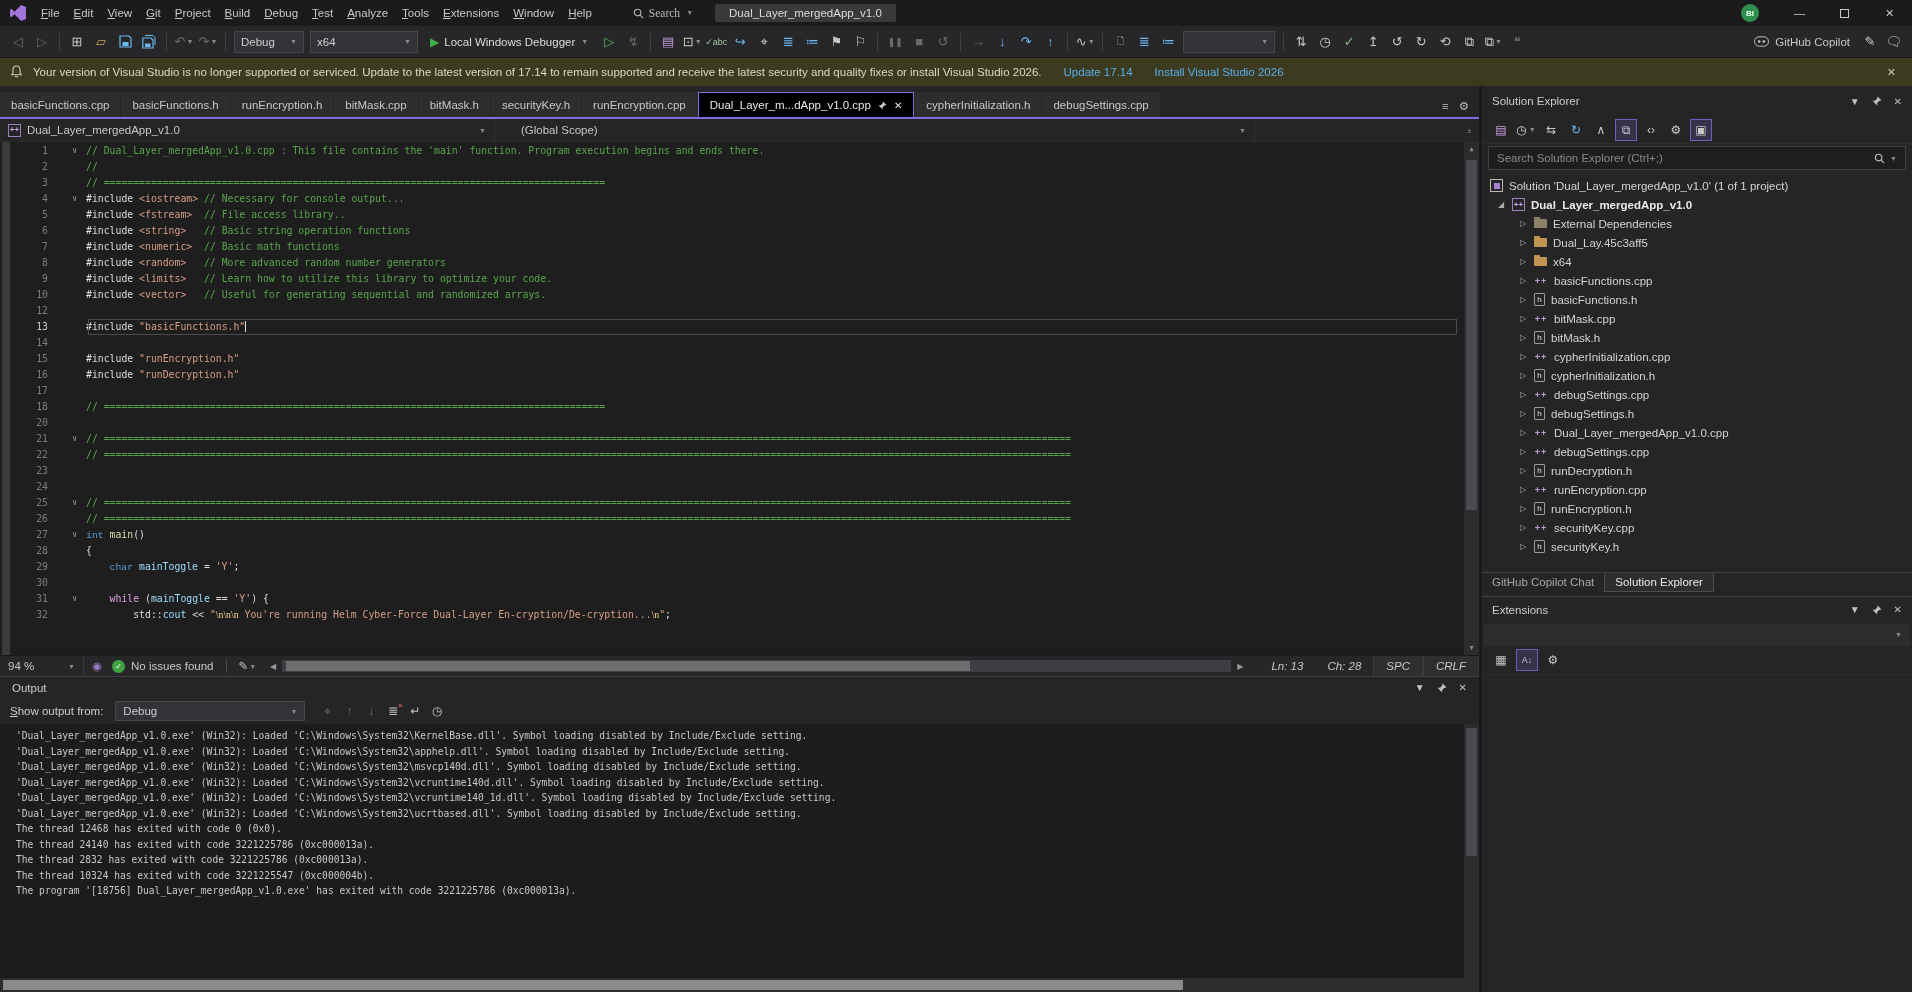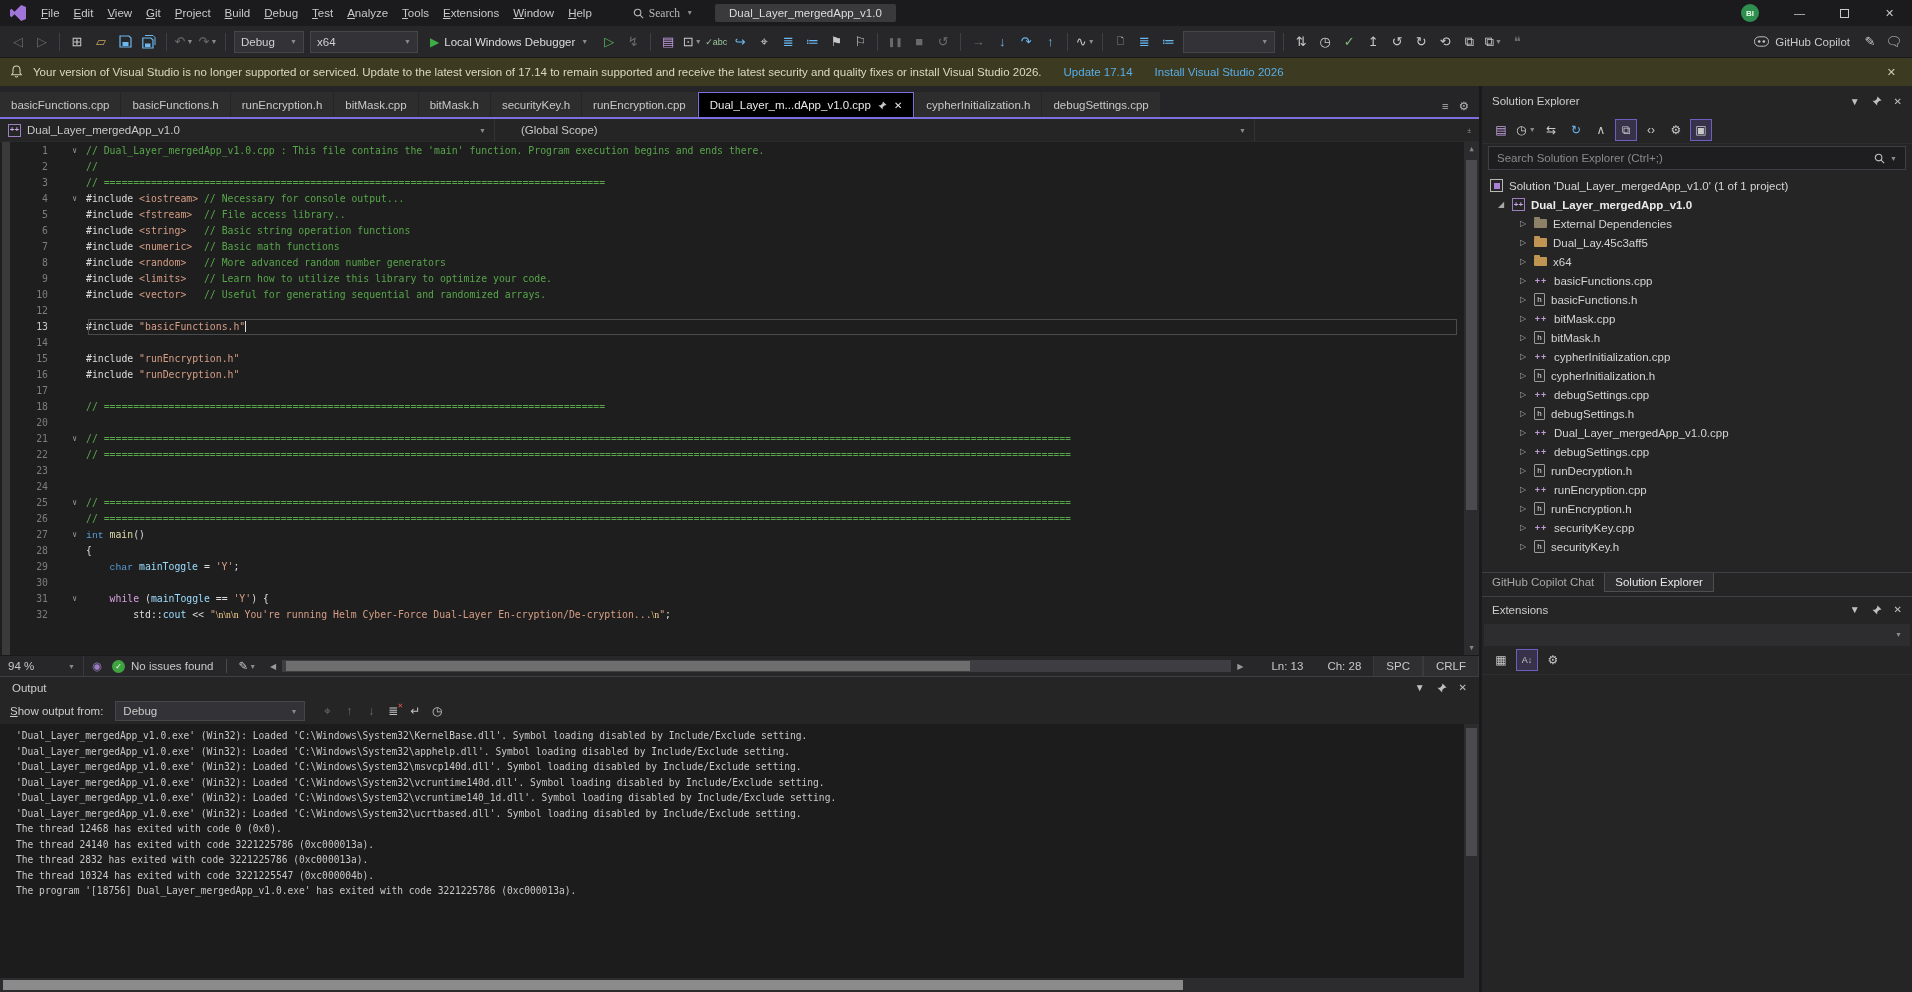--- a/index.html
+++ b/index.html
@@ -82,21 +82,21 @@
 
   
   .estatus { height:21px; background:#27272a; display:flex; align-items:center; border-top:1px solid #1a1a1c; color:#c8c8c8; }
   .zoombox { width:84px; height:100%; display:flex; align-items:center; padding:0 8px; border-right:1px solid #3a3a3d; }
   .zoombox .dd { margin-left:auto; }
   .okcirc { width:13px; height:13px; border-radius:50%; background:#3fa33f; color:#fff; font-size:8px;
     display:flex; align-items:center; justify-content:center; margin:0 6px 0 10px; }
   .ediv { width:1px; height:14px; background:#4a4a4a; margin:0 12px; }
   .hsb { flex:1; height:12px; background:#3e3e42; margin:0 6px; position:relative; }
   .hsb .thumb { position:absolute; top:1px; bottom:1px; left:4px; width:72%; background:#6e6e6e; }
-  .stat { padding:0 12px; white-space:nowrap; }
+  .stat { padding:0 12px; white-space:nowrap;font-style:italic; }
   .stat.boxed { background:#2f2f32; border-left:1px solid #3a3a3d; border-right:1px solid #3a3a3d; align-self:stretch; display:flex; align-items:center; }
 
   
   .output { height:316px; display:flex; flex-direction:column; background:#252526; border-top:1px solid #3f3f46; }
   .out-title { height:21px; display:flex; align-items:center; padding:0 12px; color:#cccccc; }
   .panel-icons { margin-left:auto; display:flex; align-items:center; gap:12px; color:#c0c0c0; font-size:10px; }
   .out-toolbar { height:26px; display:flex; align-items:center; padding:0 10px; gap:4px; }
   .out-toolbar .lbl::first-letter { text-decoration:underline; }
   .out-combo { width:190px; height:20px; background:#333337; border:1px solid #46464a; display:flex;
     align-items:center; padding:0 7px; margin:0 8px; }

